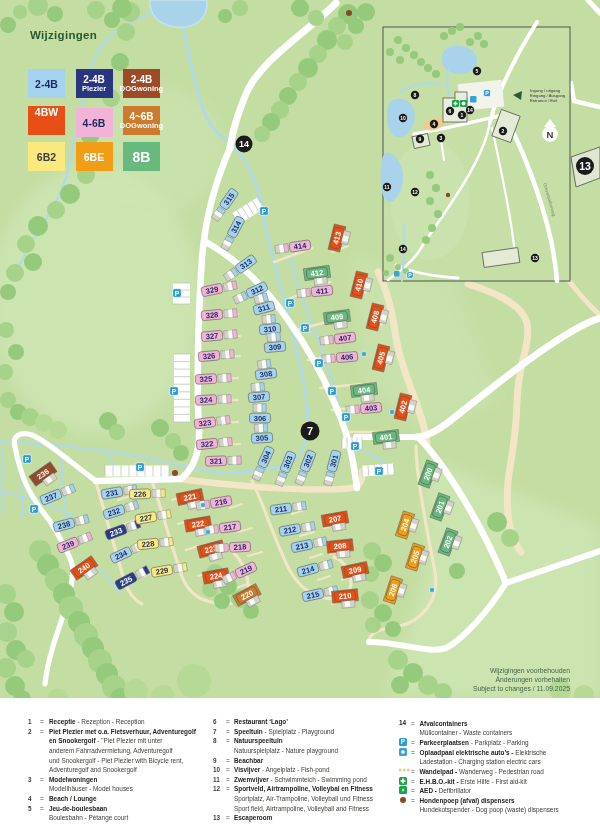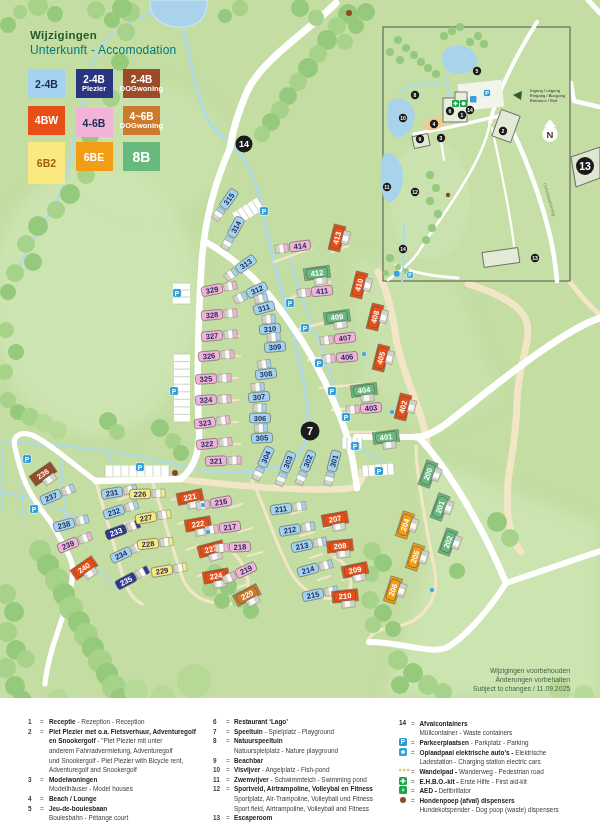--- a/index.html
+++ b/index.html
@@ -897,43 +897,42 @@
 </g>
 <polygon points="571,157 600,147 600,178 576,187" fill="#dfe7d3" stroke="#5a5f56" stroke-width="0.9"></polygon>
 <circle cx="585" cy="166" r="9" fill="#1b1b1b"></circle>
 <text x="585" y="169.8" text-anchor="middle" font-size="10.5" font-weight="bold" fill="#fff">13</text>
 <text x="570" y="673" text-anchor="end" font-size="6.8" fill="#44654a">Wijzigingen voorbehouden</text>
 <text x="570" y="682" text-anchor="end" font-size="6.8" fill="#44654a">Änderungen vorbehalten</text>
 <text x="570" y="691" text-anchor="end" font-size="6.8" fill="#44654a">Subject to changes / 11.09.2025</text>
 </g>
 </svg></div>
 <div class="title">Wijzigingen</div>
-<div class="subtitle">Unterkunft - Accomodation</div>
 <div style="position:absolute;left:28.0px;top:69.0px;width:37px;height:29px;background:#a5d3ef;color:#1d2b5f;display:flex;flex-direction:column;align-items:center;justify-content:center;text-align:center;font-weight:bold">
       <div style="font-size:10.5px">2-4B</div>
     </div>
     <div style="position:absolute;left:75.5px;top:69.0px;width:37px;height:29px;background:#2a3580;color:#fff;display:flex;flex-direction:column;align-items:center;justify-content:center;text-align:center;font-weight:bold">
       <div style="font-size:10px;line-height:11px">2-4B</div>
       <div style="font-size:7.5px;line-height:8px">Plezier</div>
     </div>
     <div style="position:absolute;left:123.0px;top:69.0px;width:37px;height:29px;background:#9c4a28;color:#fff;display:flex;flex-direction:column;align-items:center;justify-content:center;text-align:center;font-weight:bold">
       <div style="font-size:10px;line-height:11px">2-4B</div>
       <div style="font-size:7.5px;line-height:8px">DOGwoning</div>
     </div>
-    <div style="position:absolute;left:28.0px;top:105.5px;width:37px;height:29px;background:#e84f17;color:#fff;display:flex;flex-direction:column;align-items:center;justify-content:center;text-align:center;font-weight:bold">
+    <div style="position:absolute;left:28.0px;top:105.5px;width:37px;height:29px;background:#e84f17;color:#fff;display:flex;flex-direction:column;align-items:center;justify-content:flex-start;text-align:center;font-weight:bold">
       <div style="font-size:10.5px">4BW</div>
     </div>
     <div style="position:absolute;left:75.5px;top:108px;width:37px;height:29px;background:#f3b3d8;color:#1d2b5f;display:flex;flex-direction:column;align-items:center;justify-content:center;text-align:center;font-weight:bold">
       <div style="font-size:10.5px">4-6B</div>
     </div>
     <div style="position:absolute;left:123.0px;top:105.5px;width:37px;height:29px;background:#cc7b2e;color:#fff;display:flex;flex-direction:column;align-items:center;justify-content:center;text-align:center;font-weight:bold">
       <div style="font-size:10px;line-height:11px">4~6B</div>
       <div style="font-size:7.5px;line-height:8px">DOGwoning</div>
     </div>
-    <div style="position:absolute;left:28.0px;top:142.0px;width:37px;height:42px;background:#f9e97e;color:#a16207;display:flex;flex-direction:column;align-items:center;justify-content:center;text-align:right;font-weight:bold">
+    <div style="position:absolute;left:28.0px;top:142.0px;width:37px;height:29px;background:#f9e97e;color:#404040;display:flex;flex-direction:column;align-items:center;justify-content:center;text-align:right;font-weight:bold">
       <div style="font-size:10.5px">6B2</div>
     </div>
     <div style="position:absolute;left:75.5px;top:142.0px;width:37px;height:29px;background:#f19d16;color:#fff;display:flex;flex-direction:column;align-items:center;justify-content:center;text-align:center;font-weight:bold">
       <div style="font-size:10.5px">6BE</div>
     </div>
     <div style="position:absolute;left:123.0px;top:142.0px;width:37px;height:29px;background:#68b97e;color:#fff;display:flex;flex-direction:column;align-items:center;justify-content:center;text-align:center;font-weight:bold">
       <div style="font-size:14px">8B</div>
     </div>
 <div class="leg">
       <span style="position:absolute;left:28px;top:718.2px;font-weight:bold">1</span>

